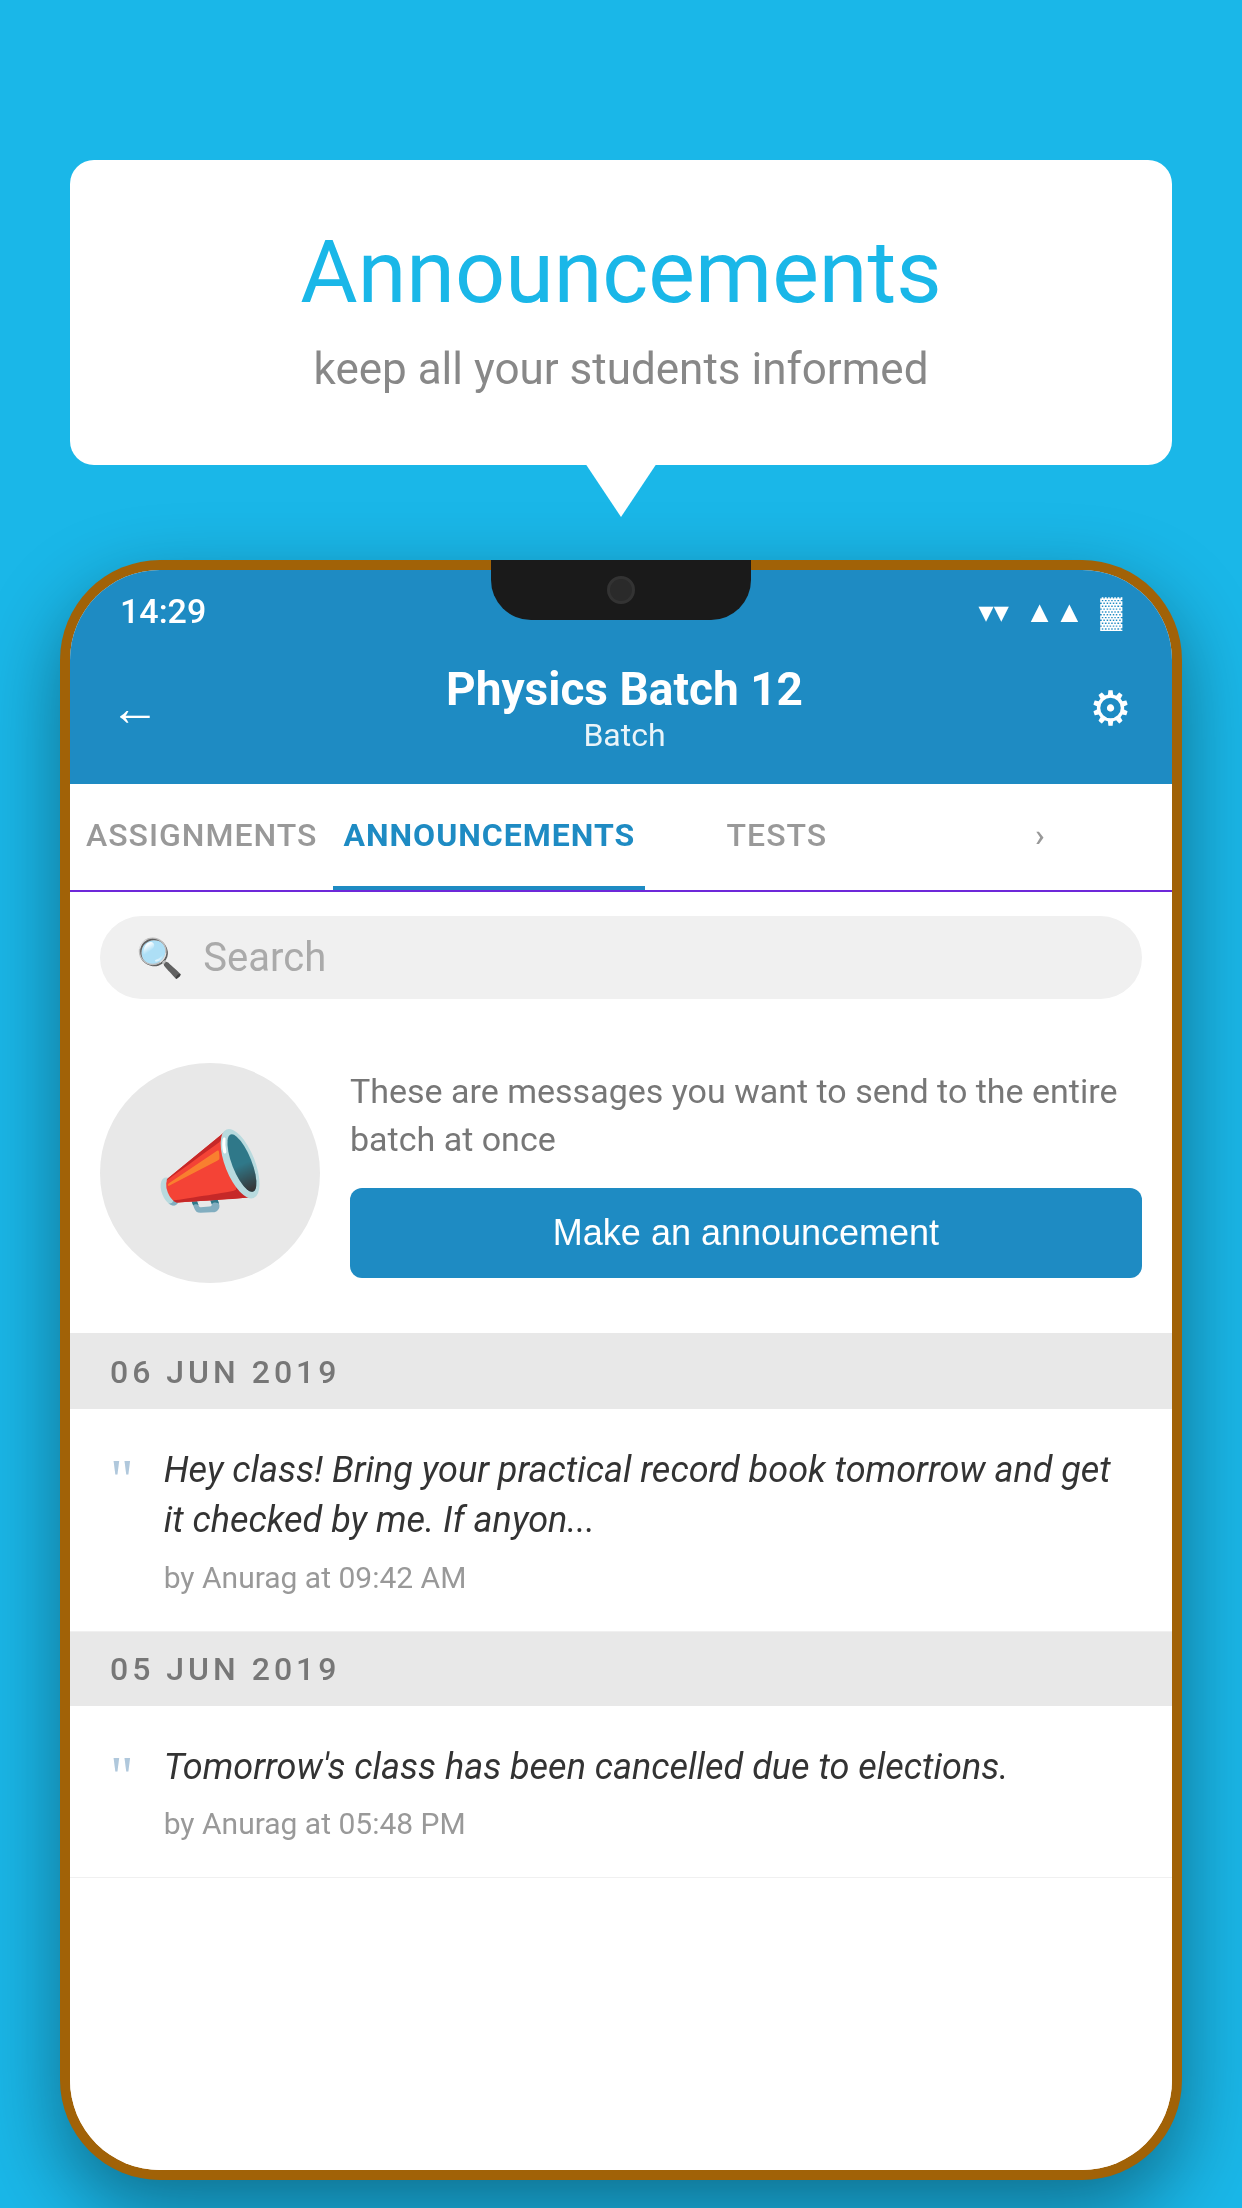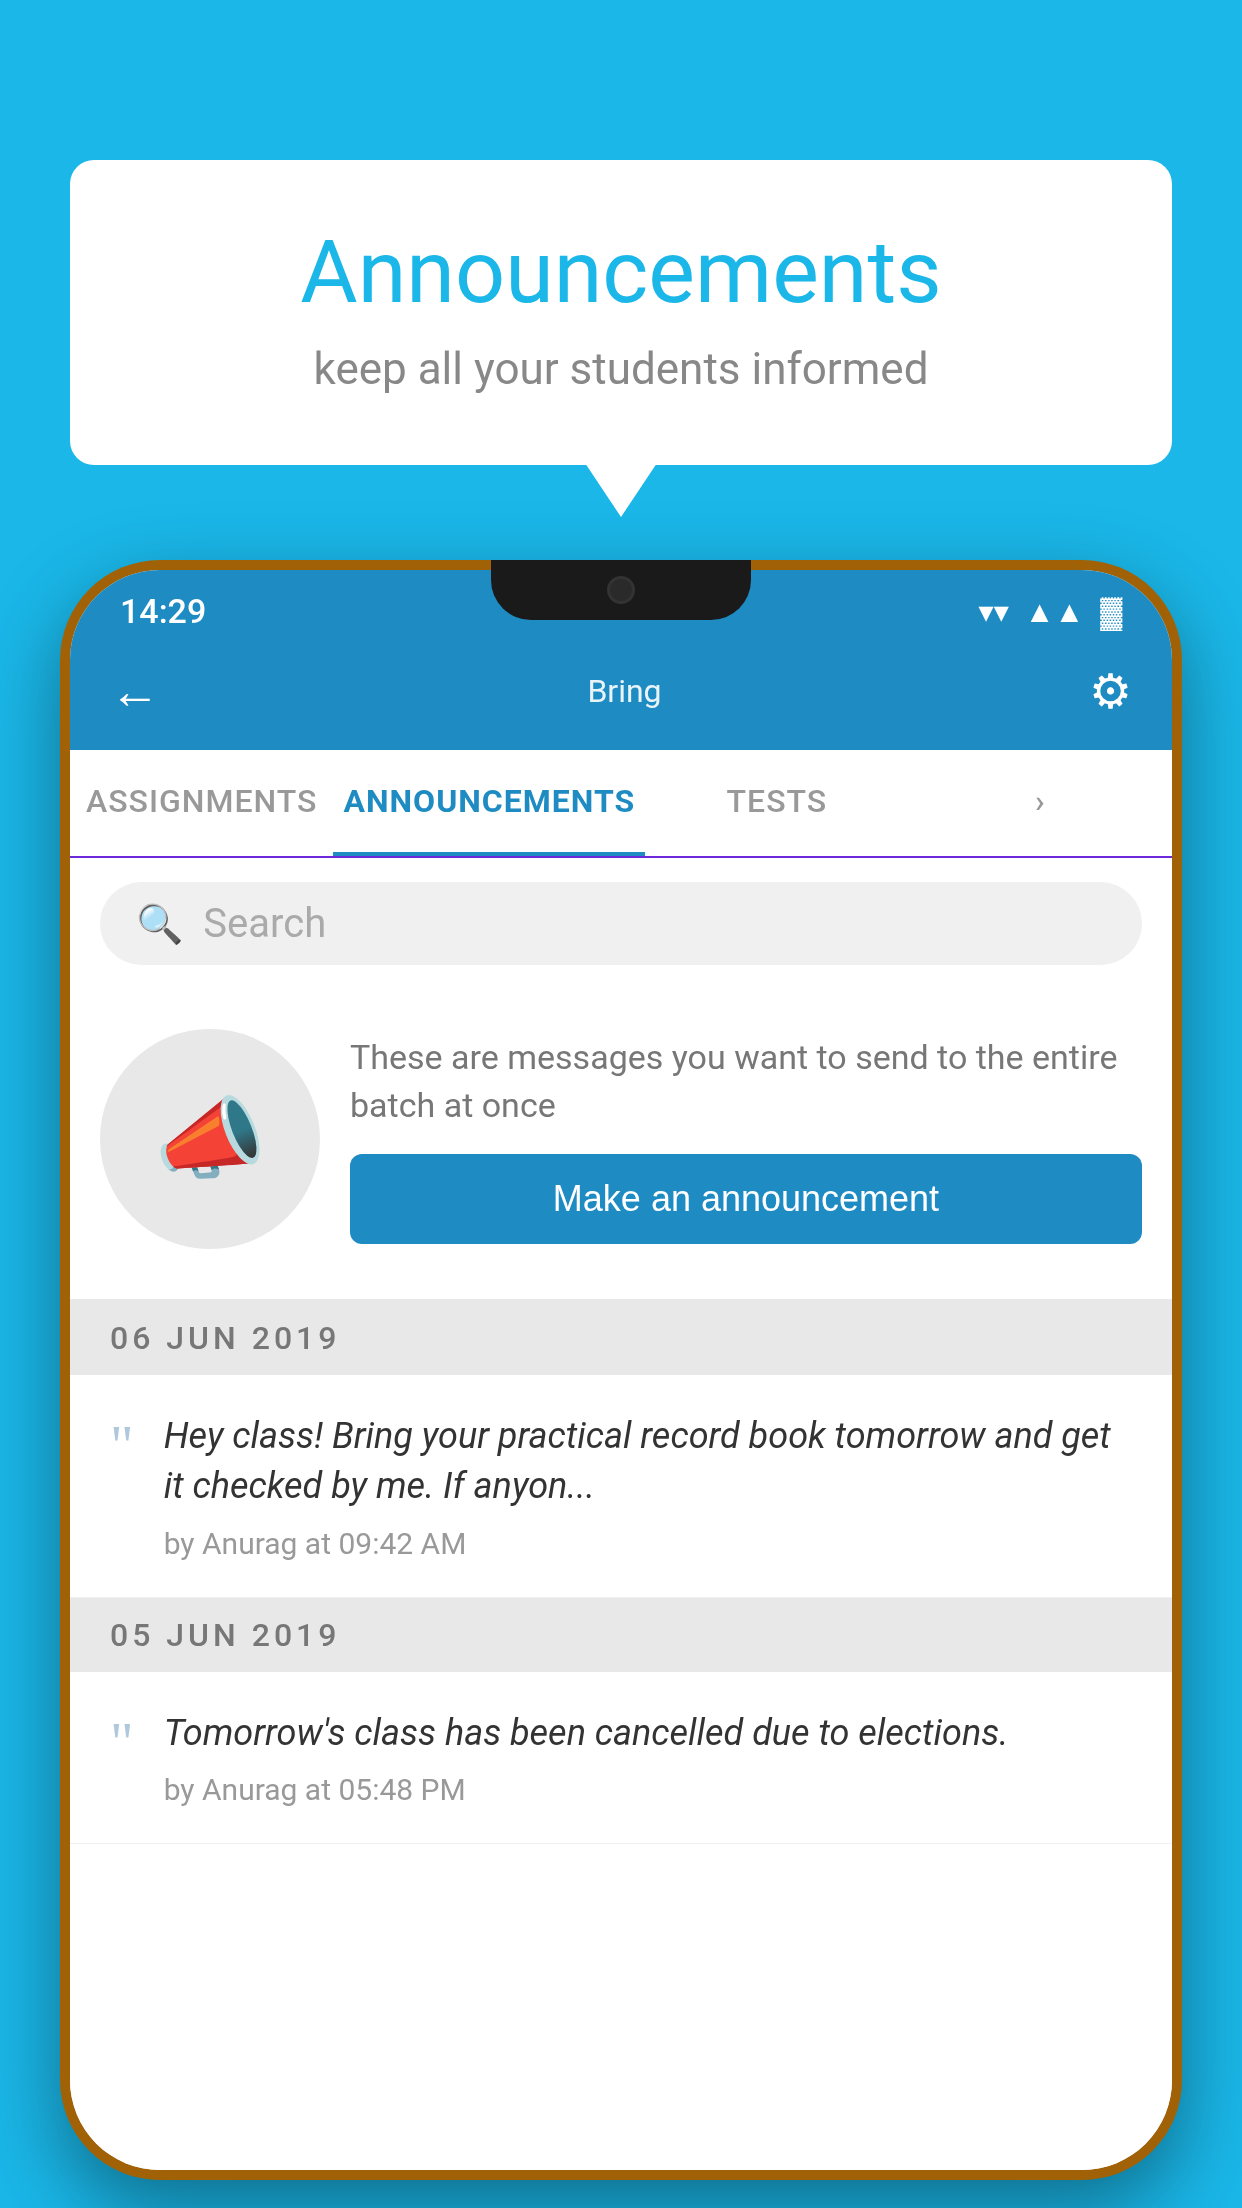--- a/index.html
+++ b/index.html
@@ -356,21 +356,22 @@
         <div class="status-icons">
           <span class="wifi-icon">▾▾</span>
           <span class="signal-icon">▲▲</span>
           <span class="battery-icon">▓</span>
         </div>
       </div>
 
       <div class="app-header">
         <span class="header-back">←</span>
         <div class="header-title-container">
-          <div class="header-subtitle">Bring</div>
+          <div class="header-title">Physics Batch 12</div>
+          <div class="header-subtitle">Batch</div>
         </div>
         <span class="header-gear">⚙</span>
       </div>
 
       <div class="tabs-container">
         <div class="tab">ASSIGNMENTS</div>
         <div class="tab active">ANNOUNCEMENTS</div>
         <div class="tab">TESTS</div>
         <div class="tab">›</div>
       </div>

